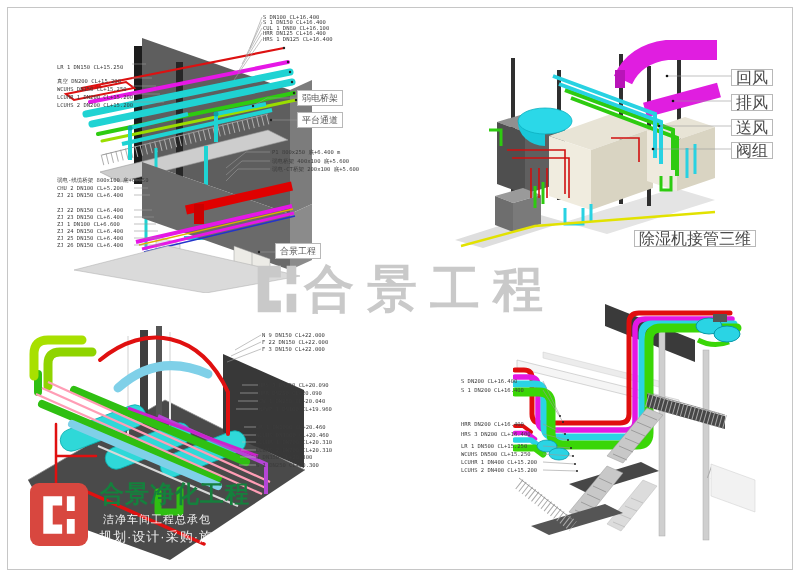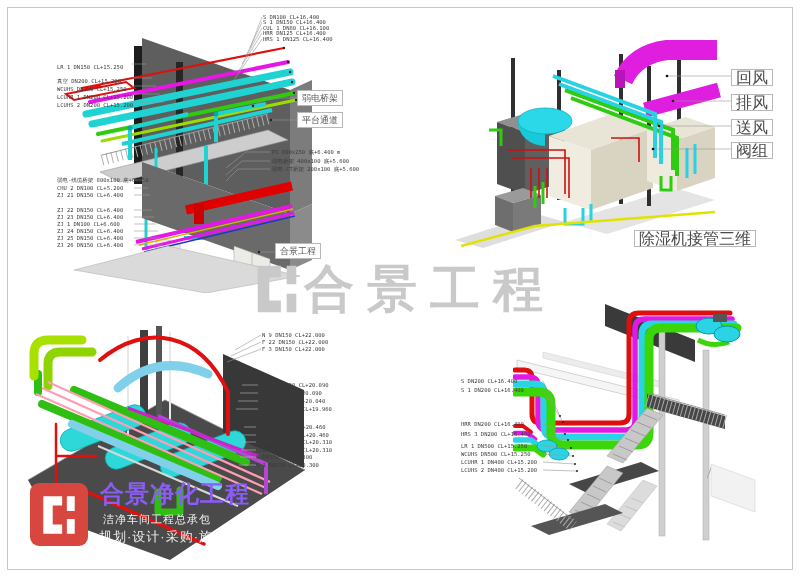--- a/index.html
+++ b/index.html
@@ -11,21 +11,21 @@
           font-size:5.5px;line-height:6px;color:#3c3c3c}
   .lblgroup{position:absolute}
   .callout{position:absolute;border:1px solid #b8b8b8;background:#fff;color:#5a5a5a;
            font-size:9px;line-height:14px;padding:0 4px;white-space:nowrap}
   .callout.big{font-size:16px;line-height:15px;color:#4a4a4a}
   .wm{position:absolute;left:250px;top:262px;display:flex;align-items:center;}
   .wm-text{font-size:50px;font-weight:bold;color:#c9c9c9;letter-spacing:13px;line-height:52px}
   .logo-red{position:absolute;left:30px;top:483px;width:58px;height:63px;background:#d8473f;
             border-radius:9px;display:flex;align-items:center;justify-content:center}
   .brand-title{position:absolute;left:100px;top:478px;font-size:24px;font-weight:bold;
-               color:#8b5cf6;letter-spacing:1px}
+               color:#15803d;letter-spacing:1px}
   .brand-sub{position:absolute;left:103px;top:512px;font-size:11px;font-weight:normal;
              color:rgba(255,255,255,.93);letter-spacing:1px}
   .brand-svc{position:absolute;left:99px;top:528px;font-size:13px;font-weight:normal;
              color:rgba(255,255,255,.9);letter-spacing:1px}
 </style>
 </head>
 <body>
 
 <div id="stage">
   <div class="frame"></div>

